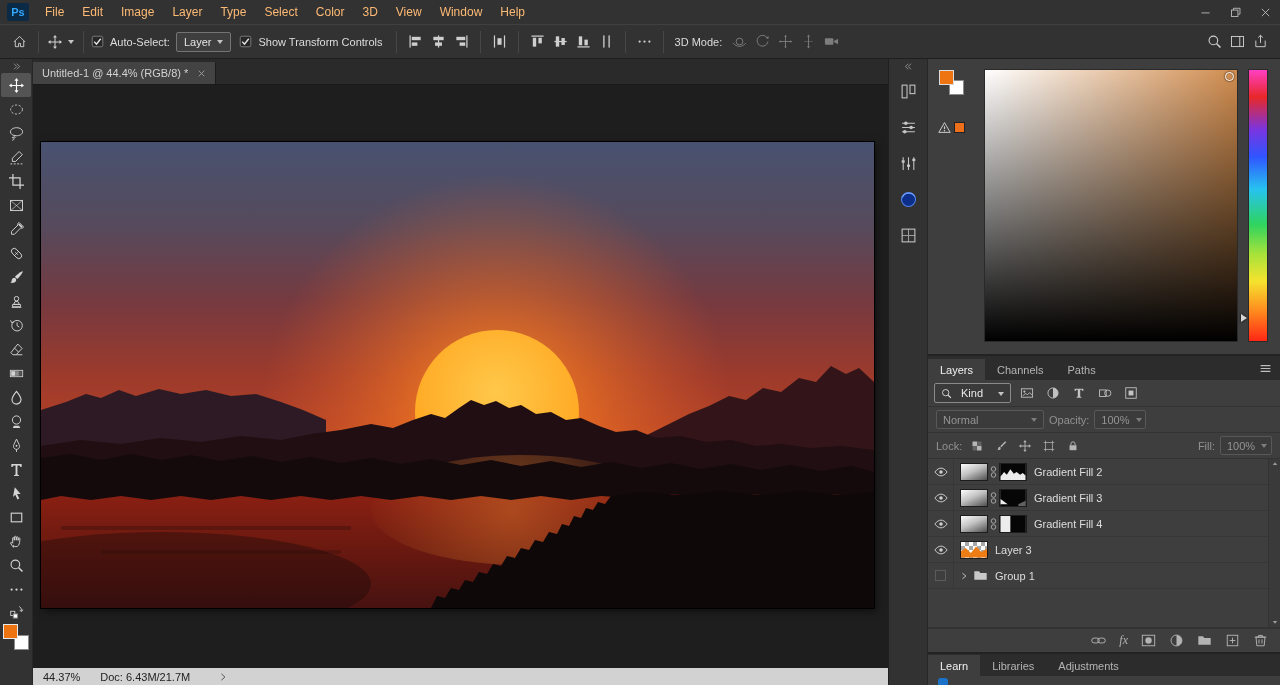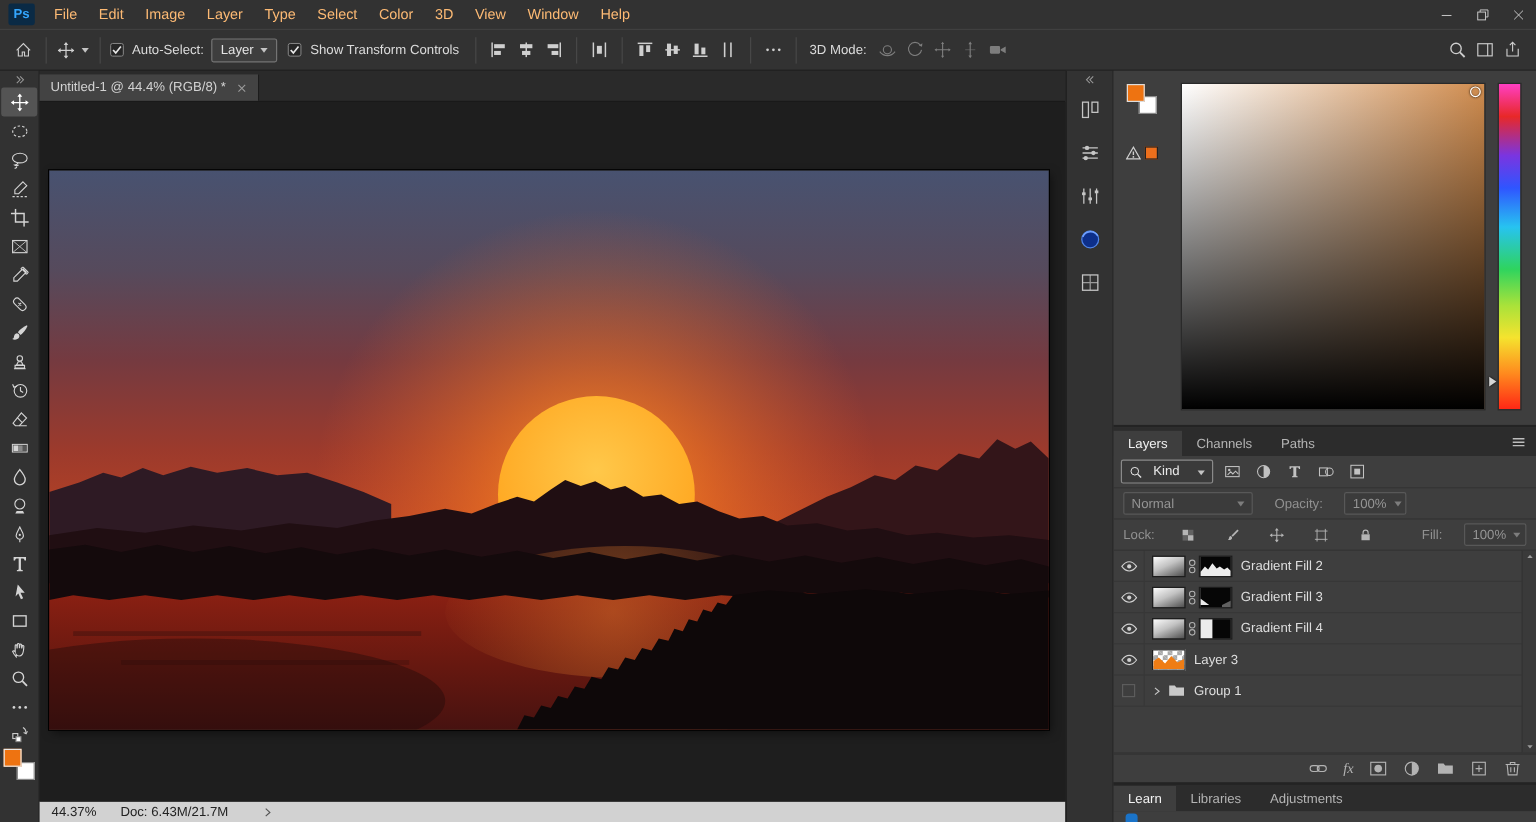--- a/index.html
+++ b/index.html
@@ -107,21 +107,21 @@
     border-left:6.5px solid #d6d6d6;filter:drop-shadow(0 0 1px #000)}
 
   .layerspanel{height:296px;display:flex;flex-direction:column}
   .filterrow{height:27px;display:flex;align-items:center;gap:5px;padding:0 6px;background:#3e3e3e;
     border-bottom:1px solid #333;flex:none}
   .kindbox{display:flex;align-items:center;gap:9px;background:#3a3a3a;border:1px solid #8a8a8a;
     height:20px;padding:0 6px;border-radius:2px;font-size:11px;color:#e8e8e8}
   .kindbox svg{width:11px;height:11px}
   .fr-ic{width:21px;height:20px;display:flex;align-items:center;justify-content:center;color:#c2c2c2}
   .fr-ic svg{width:14px;height:14px}
-  .blendrow,.lockrow{height:26px;display:flex;align-items:center;gap:18px;padding:0 8px;
+  .blendrow,.lockrow{height:26px;display:flex;align-items:center;gap:5px;padding:0 8px;
     background:#3e3e3e;border-bottom:1px solid #333;font-size:11px;flex:none}
   .dimlabel{color:#919191}
   .dd{background:#3b3b3b;border:1px solid #585858;height:19px;display:flex;align-items:center;
     justify-content:space-between;padding:0 6px;border-radius:2px;color:#949494}
   .dd.wide{width:108px}
   .dd.small{width:52px}
   .lk{width:19px;display:flex;justify-content:center;color:#b5b5b5}
   .lk svg{width:12px;height:12px}
   .spacer{flex:1}
 

